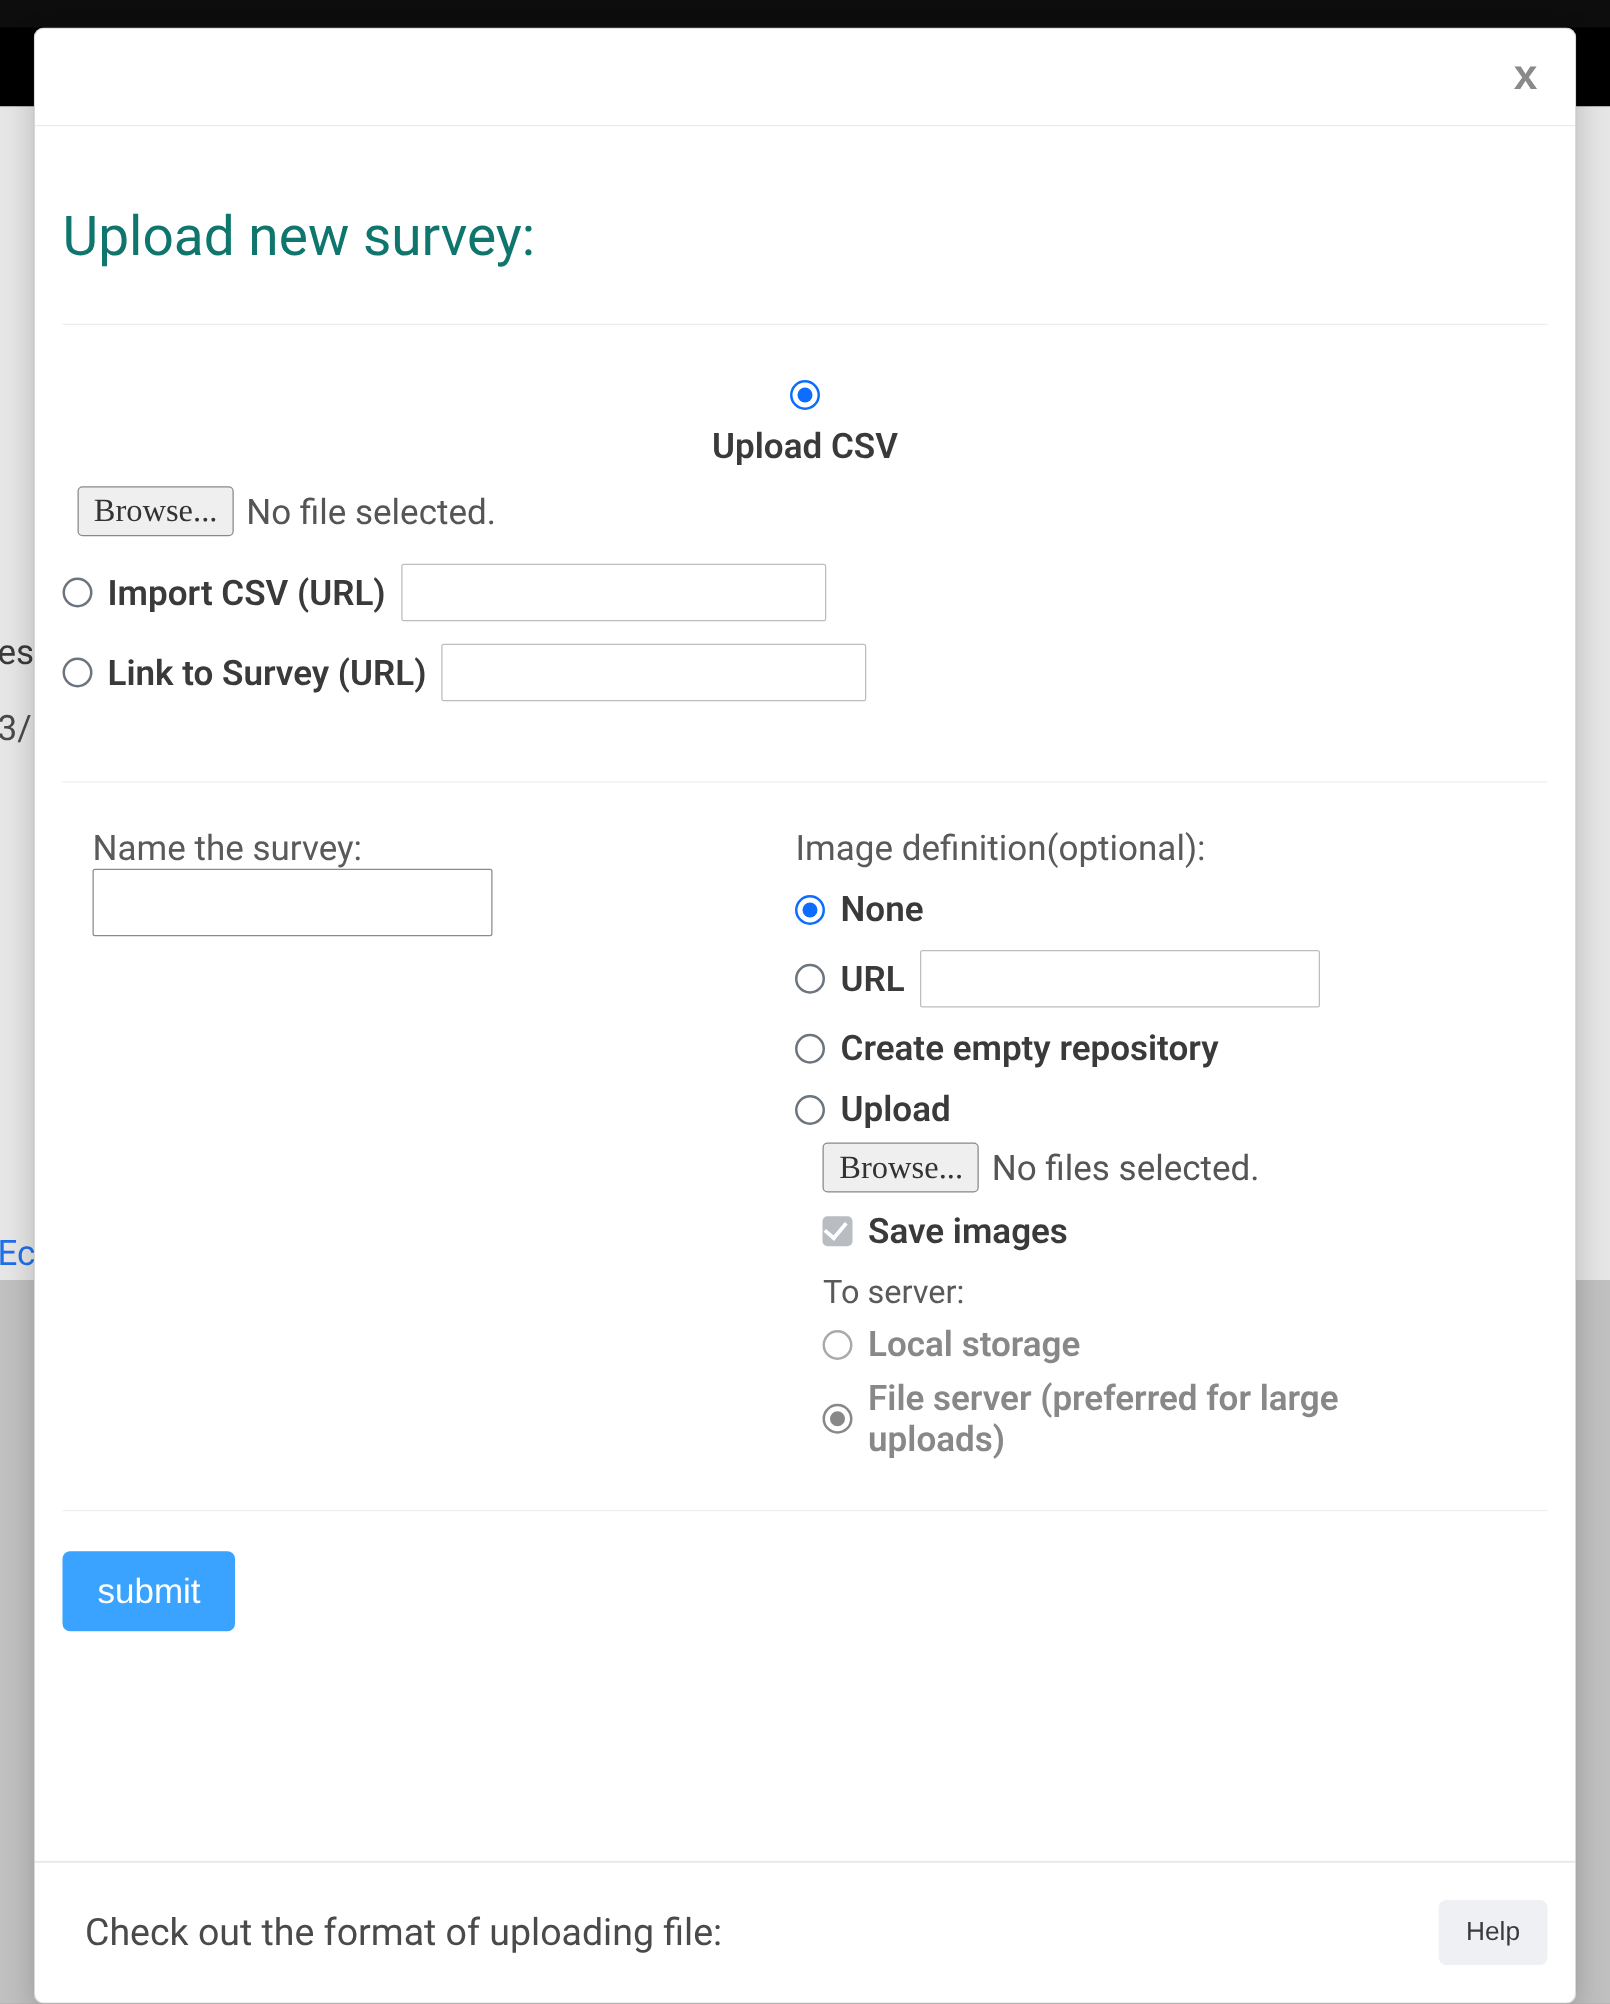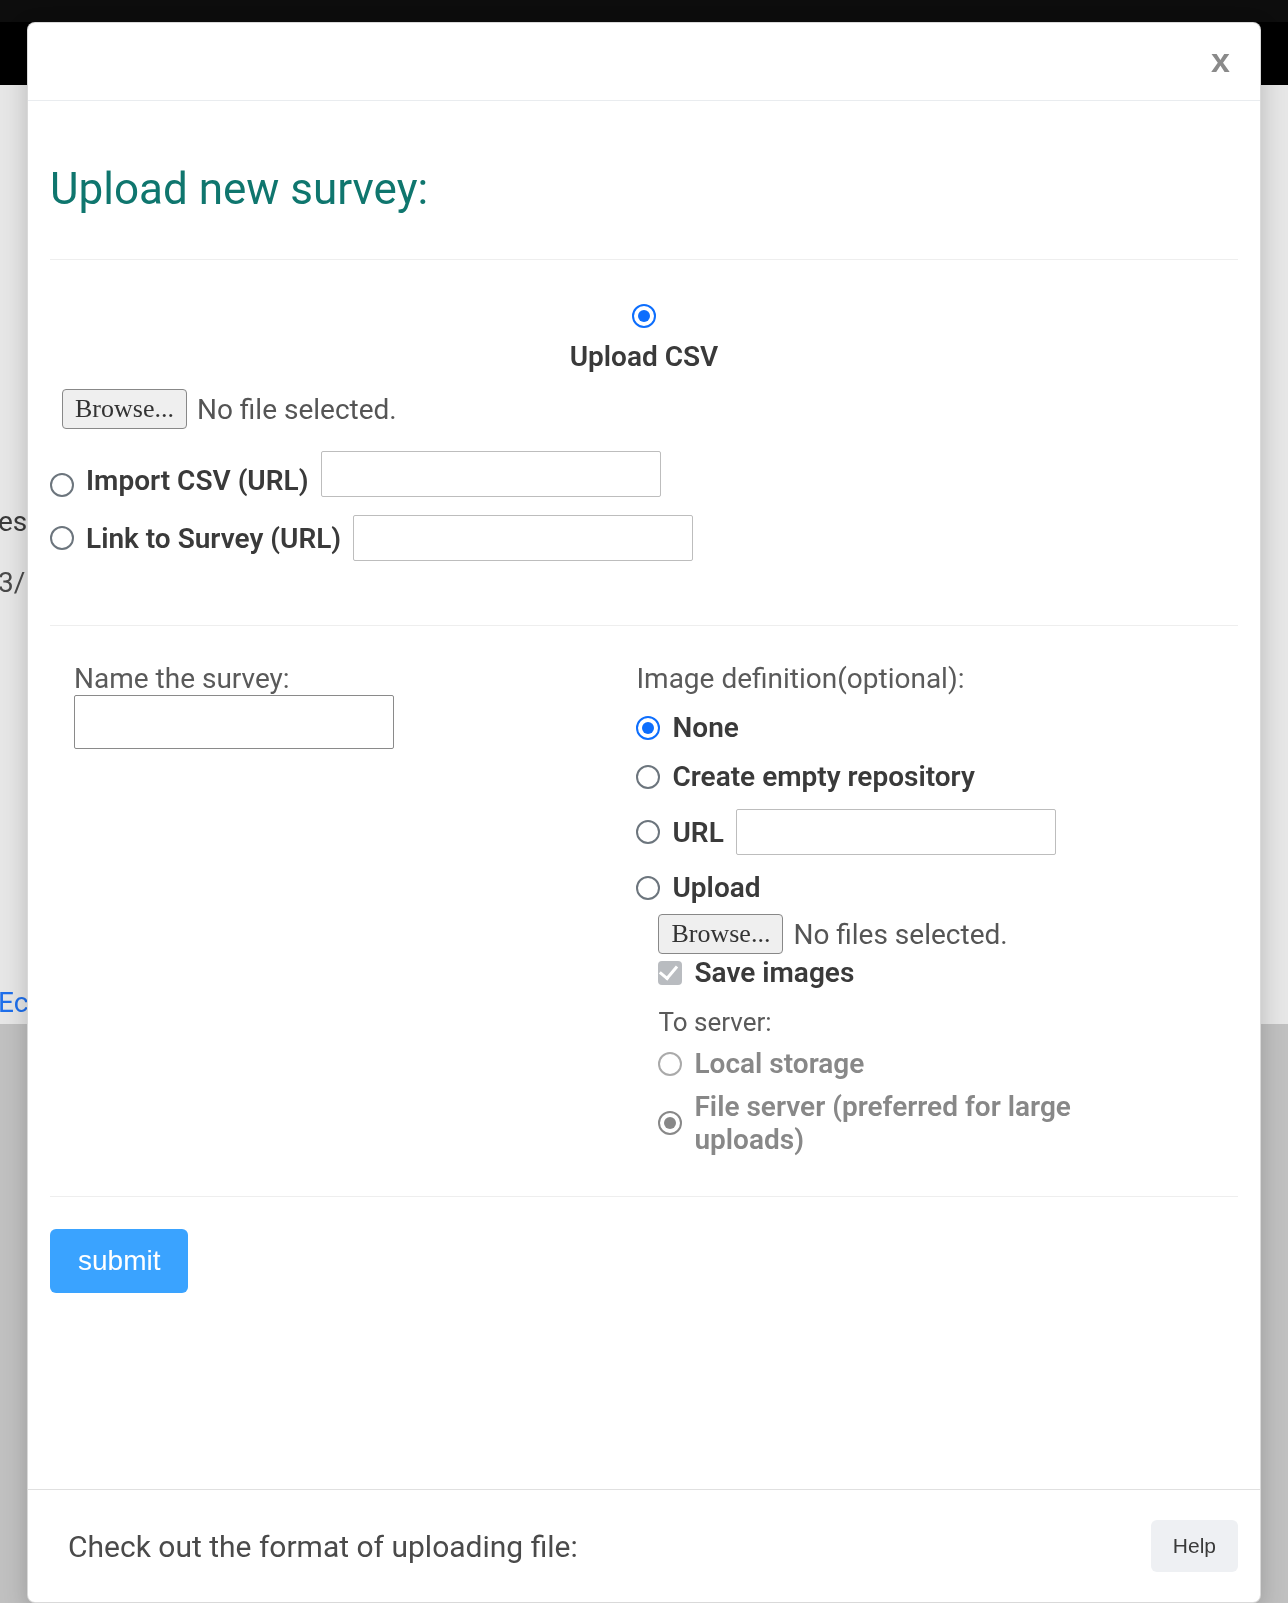--- a/index.html
+++ b/index.html
@@ -141,21 +141,21 @@
     .radio.disabled.checked { border-color:#888; }
     .radio.disabled.checked::after{ background:#888;}
     .opt-label {
       font-size: 28px;
       font-weight: 600;
       color: #3a3a3a;
     }
     .opt-label.disabled { color:#888; font-weight:600;}
     .opt-row2 {
       display:flex;
-      align-items:flex-end;
+      align-items:center;
       gap:12px;
       margin-top: 22px;
       margin-bottom: 6px;
     }
     .opt-row3 {
       display:flex;
       align-items:center;
       gap:12px;
       margin-top: 18px;
     }
@@ -345,41 +345,41 @@
       <div class="col-right img-opts">
         <div class="sub-label">Image definition(optional):</div>
 
         <div class="opt-row">
           <div class="radio checked"></div>
           <div class="opt-label">None</div>
         </div>
 
         <div class="opt-row">
           <div class="radio"></div>
-          <div class="opt-label">Create empty repository</div>
+          <div class="opt-label">URL</div>
+          <input class="txt-input img-url" value="" style="">
         </div>
 
         <div class="opt-row">
           <div class="radio"></div>
-          <div class="opt-label">URL</div>
-          <input class="txt-input img-url" value="" style="">
+          <div class="opt-label">Create empty repository</div>
         </div>
 
         <div class="opt-row">
           <div class="radio"></div>
           <div class="opt-label">Upload</div>
         </div>
 
         <div class="nested">
           <div class="file-picker" style="margin-left:0;">
             <button class="browse-btn">Browse...</button>
             <span class="file-status">No files selected.</span>
           </div>
 
-          <div class="opt-row" style="margin-top:2px;">
+          <div class="opt-row" style="margin-top:14px;">
             <div class="checkbox checked"></div>
             <div class="opt-label">Save images</div>
           </div>
 
           <div class="to-server-label">To server:</div>
 
           <div class="small-radio-row">
             <div class="radio disabled"></div>
             <div class="opt-label disabled">Local storage</div>
           </div>

